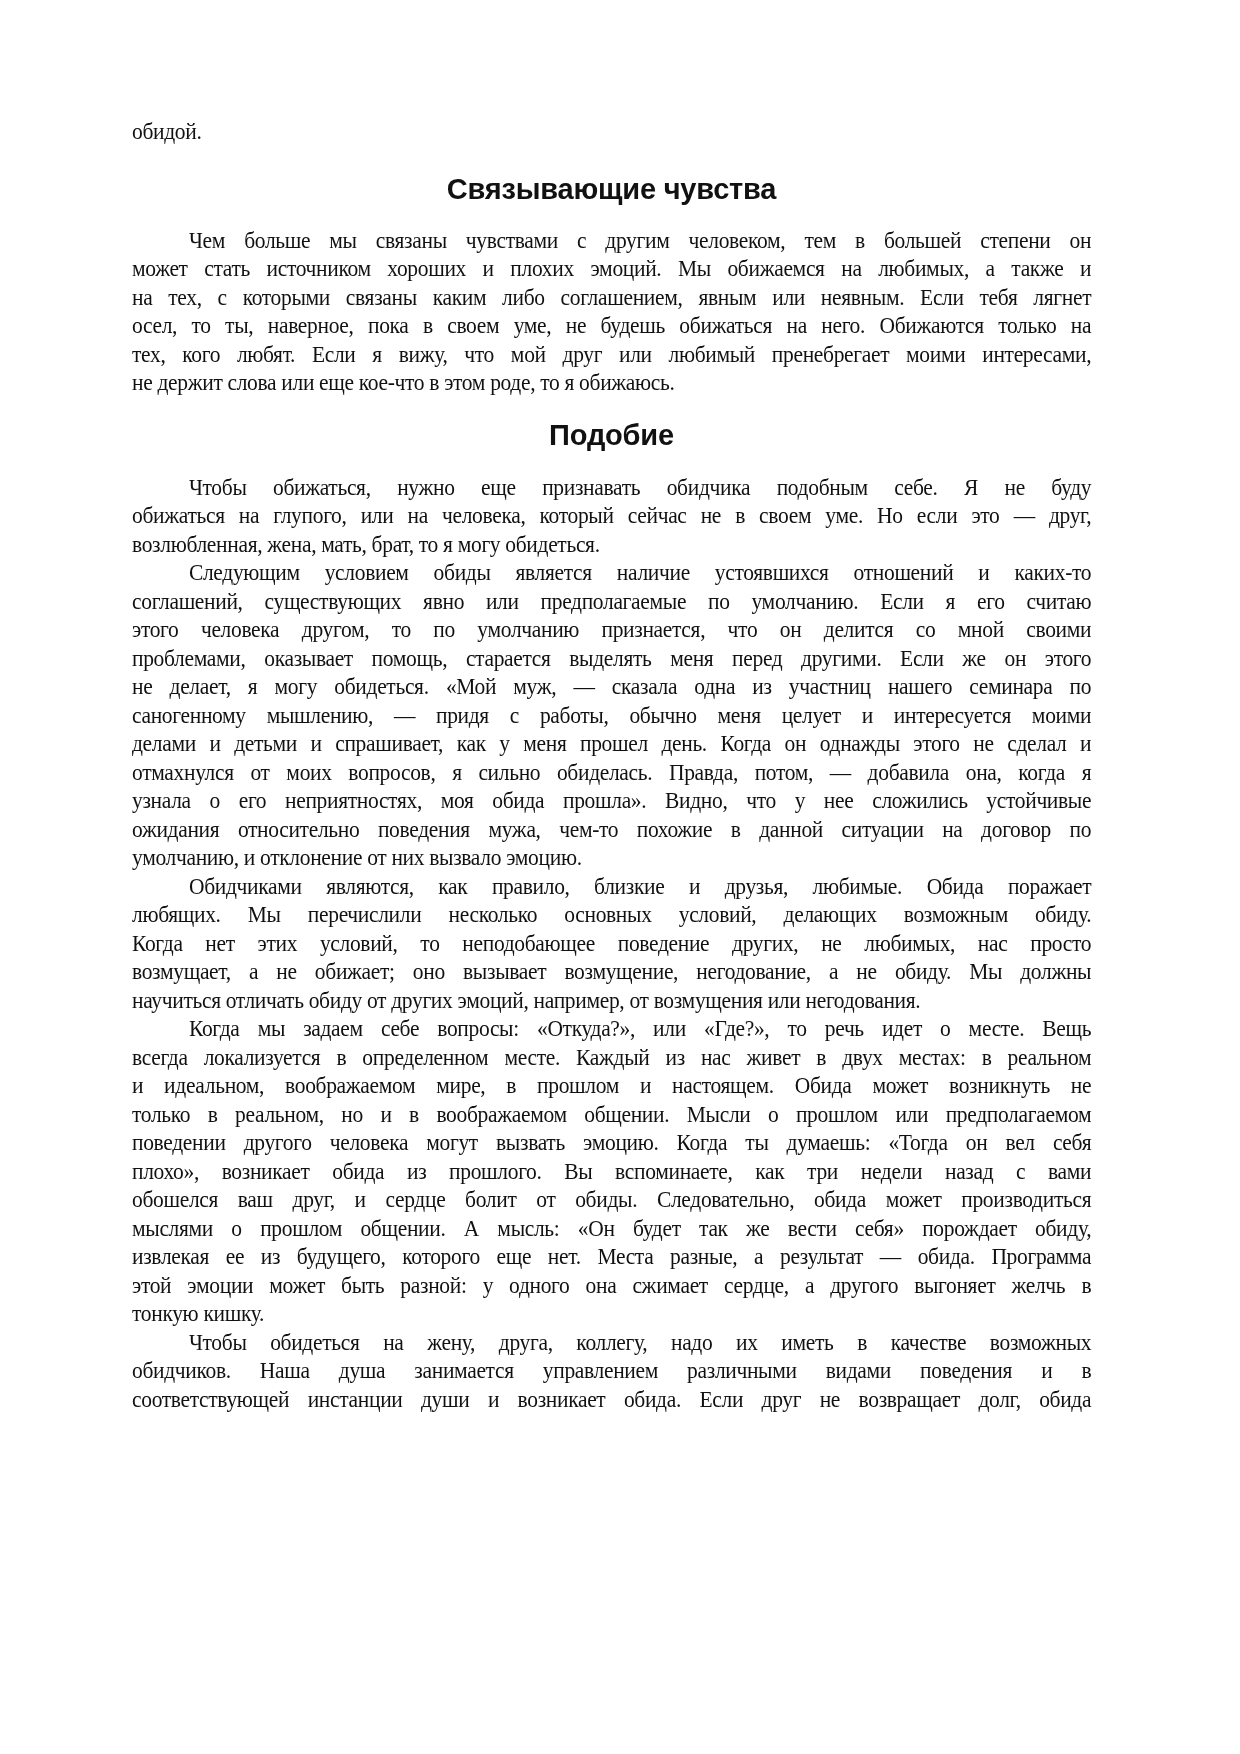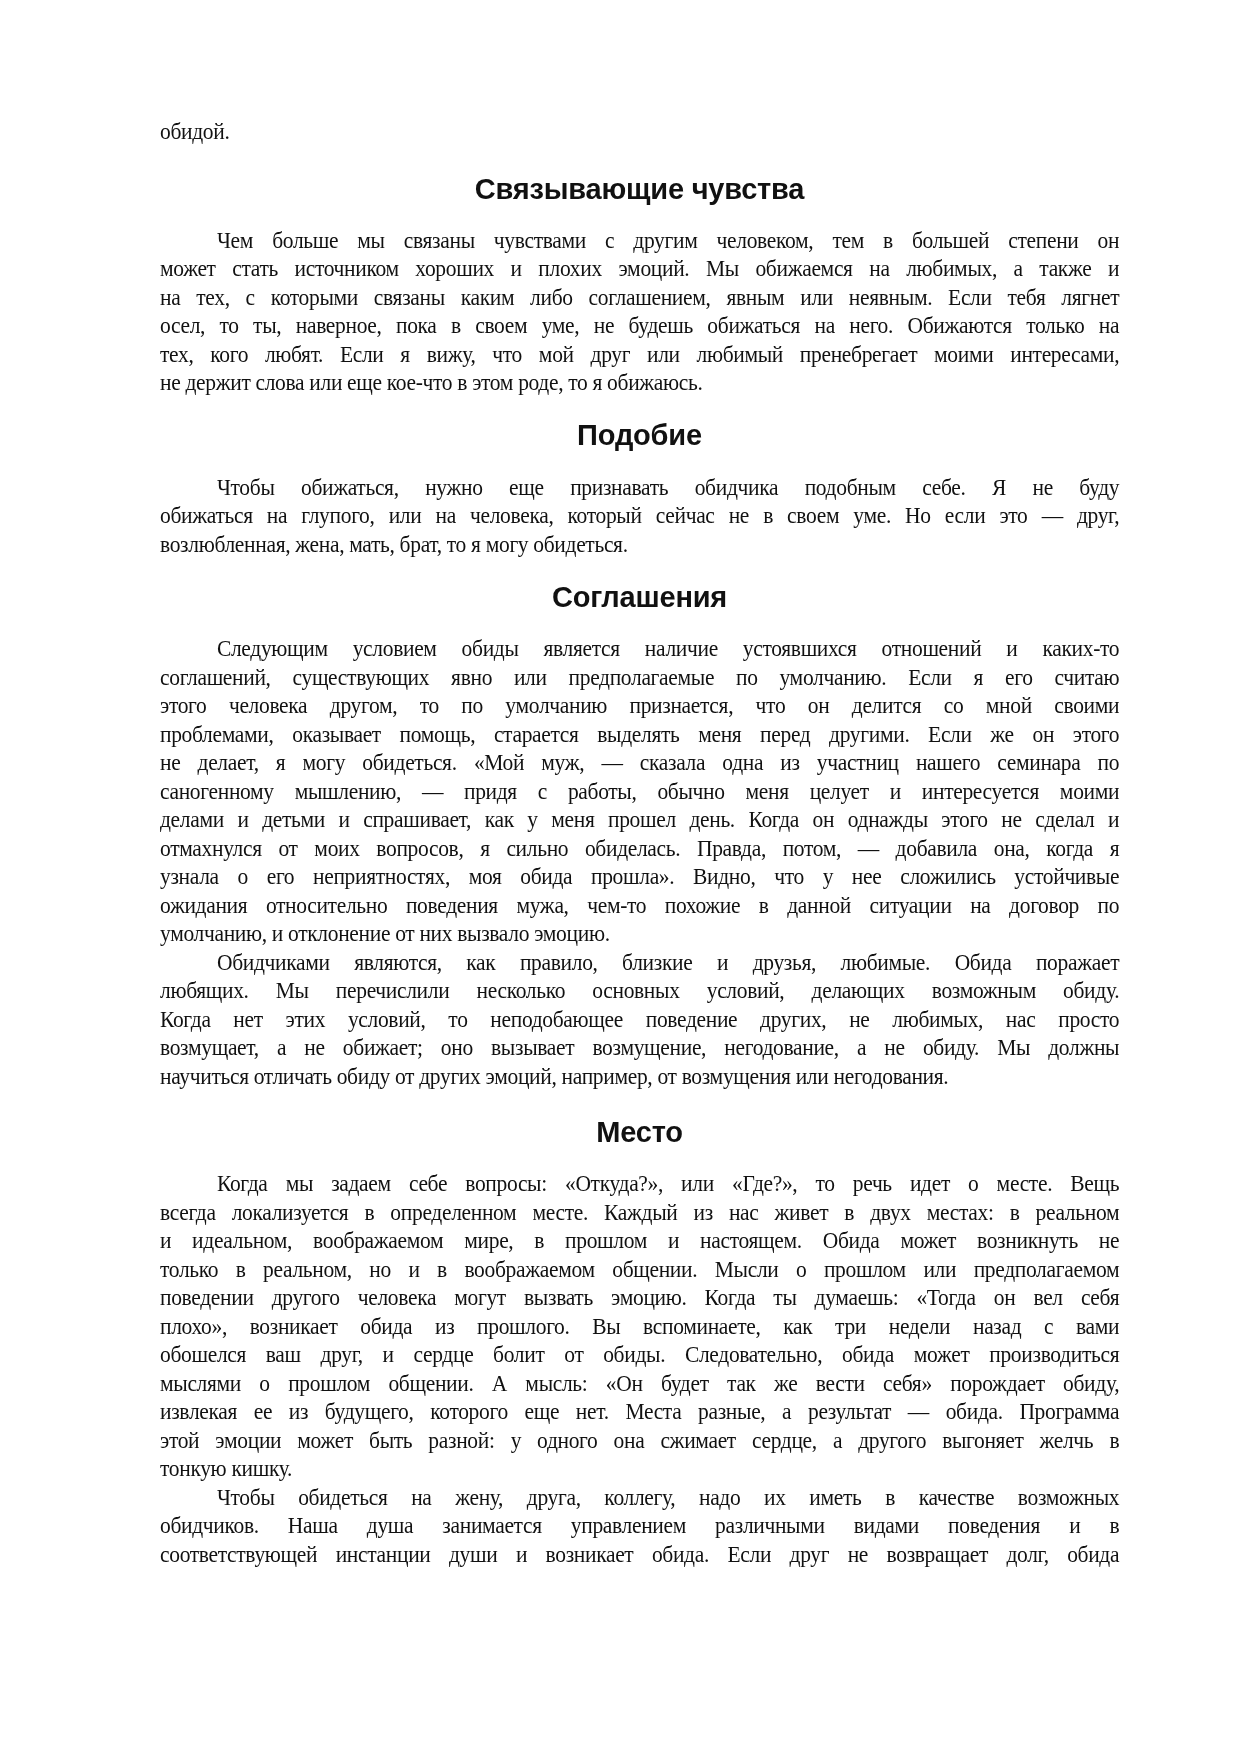--- a/index.html
+++ b/index.html
@@ -9,21 +9,21 @@
   }
   body {
     width: 1240px;
     height: 1754px;
     position: relative;
     overflow: hidden;
     color: #111111;
   }
   .page {
     position: absolute;
-    left: 160px;
+    left: 132px;
     top: 118px;
     width: 959px;
   }
   .p {
     font-family: "Liberation Serif", serif;
     font-size: 22.3px;
     line-height: 28.5px;
     text-align: justify;
     margin: 0;
     letter-spacing: -0.35px;
@@ -65,21 +65,20 @@
     <span class="last">не держит слова или еще кое-что в этом роде, то я обижаюсь.</span>
   </div>
 
   <h2 class="h h2">Подобие</h2>
   <div class="p lines">
     <span class="just indent">Чтобы обижаться, нужно еще признавать обидчика подобным себе. Я не буду</span>
     <span class="just">обижаться на глупого, или на человека, который сейчас не в своем уме. Но если это — друг,</span>
     <span class="last">возлюбленная, жена, мать, брат, то я могу обидеться.</span>
   </div>
 
-  <h2 class="h h3">Соглашения</h2>
   <div class="p lines">
     <span class="just indent">Следующим условием обиды является наличие устоявшихся отношений и каких-то</span>
     <span class="just">соглашений, существующих явно или предполагаемые по умолчанию. Если я его считаю</span>
     <span class="just">этого человека другом, то по умолчанию признается, что он делится со мной своими</span>
     <span class="just">проблемами, оказывает помощь, старается выделять меня перед другими. Если же он этого</span>
     <span class="just">не делает, я могу обидеться. «Мой муж, — сказала одна из участниц нашего семинара по</span>
     <span class="just">саногенному мышлению, — придя с работы, обычно меня целует и интересуется моими</span>
     <span class="just">делами и детьми и спрашивает, как у меня прошел день. Когда он однажды этого не сделал и</span>
     <span class="just">отмахнулся от моих вопросов, я сильно обиделась. Правда, потом, — добавила она, когда я</span>
     <span class="just">узнала о его неприятностях, моя обида прошла». Видно, что у нее сложились устойчивые</span>
@@ -87,21 +86,20 @@
     <span class="last">умолчанию, и отклонение от них вызвало эмоцию.</span>
   </div>
   <div class="p lines">
     <span class="just indent">Обидчиками являются, как правило, близкие и друзья, любимые. Обида поражает</span>
     <span class="just">любящих. Мы перечислили несколько основных условий, делающих возможным обиду.</span>
     <span class="just">Когда нет этих условий, то неподобающее поведение других, не любимых, нас просто</span>
     <span class="just">возмущает, а не обижает; оно вызывает возмущение, негодование, а не обиду. Мы должны</span>
     <span class="last">научиться отличать обиду от других эмоций, например, от возмущения или негодования.</span>
   </div>
 
-  <h2 class="h h4">Место</h2>
   <div class="p lines">
     <span class="just indent">Когда мы задаем себе вопросы: «Откуда?», или «Где?», то речь идет о месте. Вещь</span>
     <span class="just">всегда локализуется в определенном месте. Каждый из нас живет в двух местах: в реальном</span>
     <span class="just">и идеальном, воображаемом мире, в прошлом и настоящем. Обида может возникнуть не</span>
     <span class="just">только в реальном, но и в воображаемом общении. Мысли о прошлом или предполагаемом</span>
     <span class="just">поведении другого человека могут вызвать эмоцию. Когда ты думаешь: «Тогда он вел себя</span>
     <span class="just">плохо», возникает обида из прошлого. Вы вспоминаете, как три недели назад с вами</span>
     <span class="just">обошелся ваш друг, и сердце болит от обиды. Следовательно, обида может производиться</span>
     <span class="just">мыслями о прошлом общении. А мысль: «Он будет так же вести себя» порождает обиду,</span>
     <span class="just">извлекая ее из будущего, которого еще нет. Места разные, а результат — обида. Программа</span>

